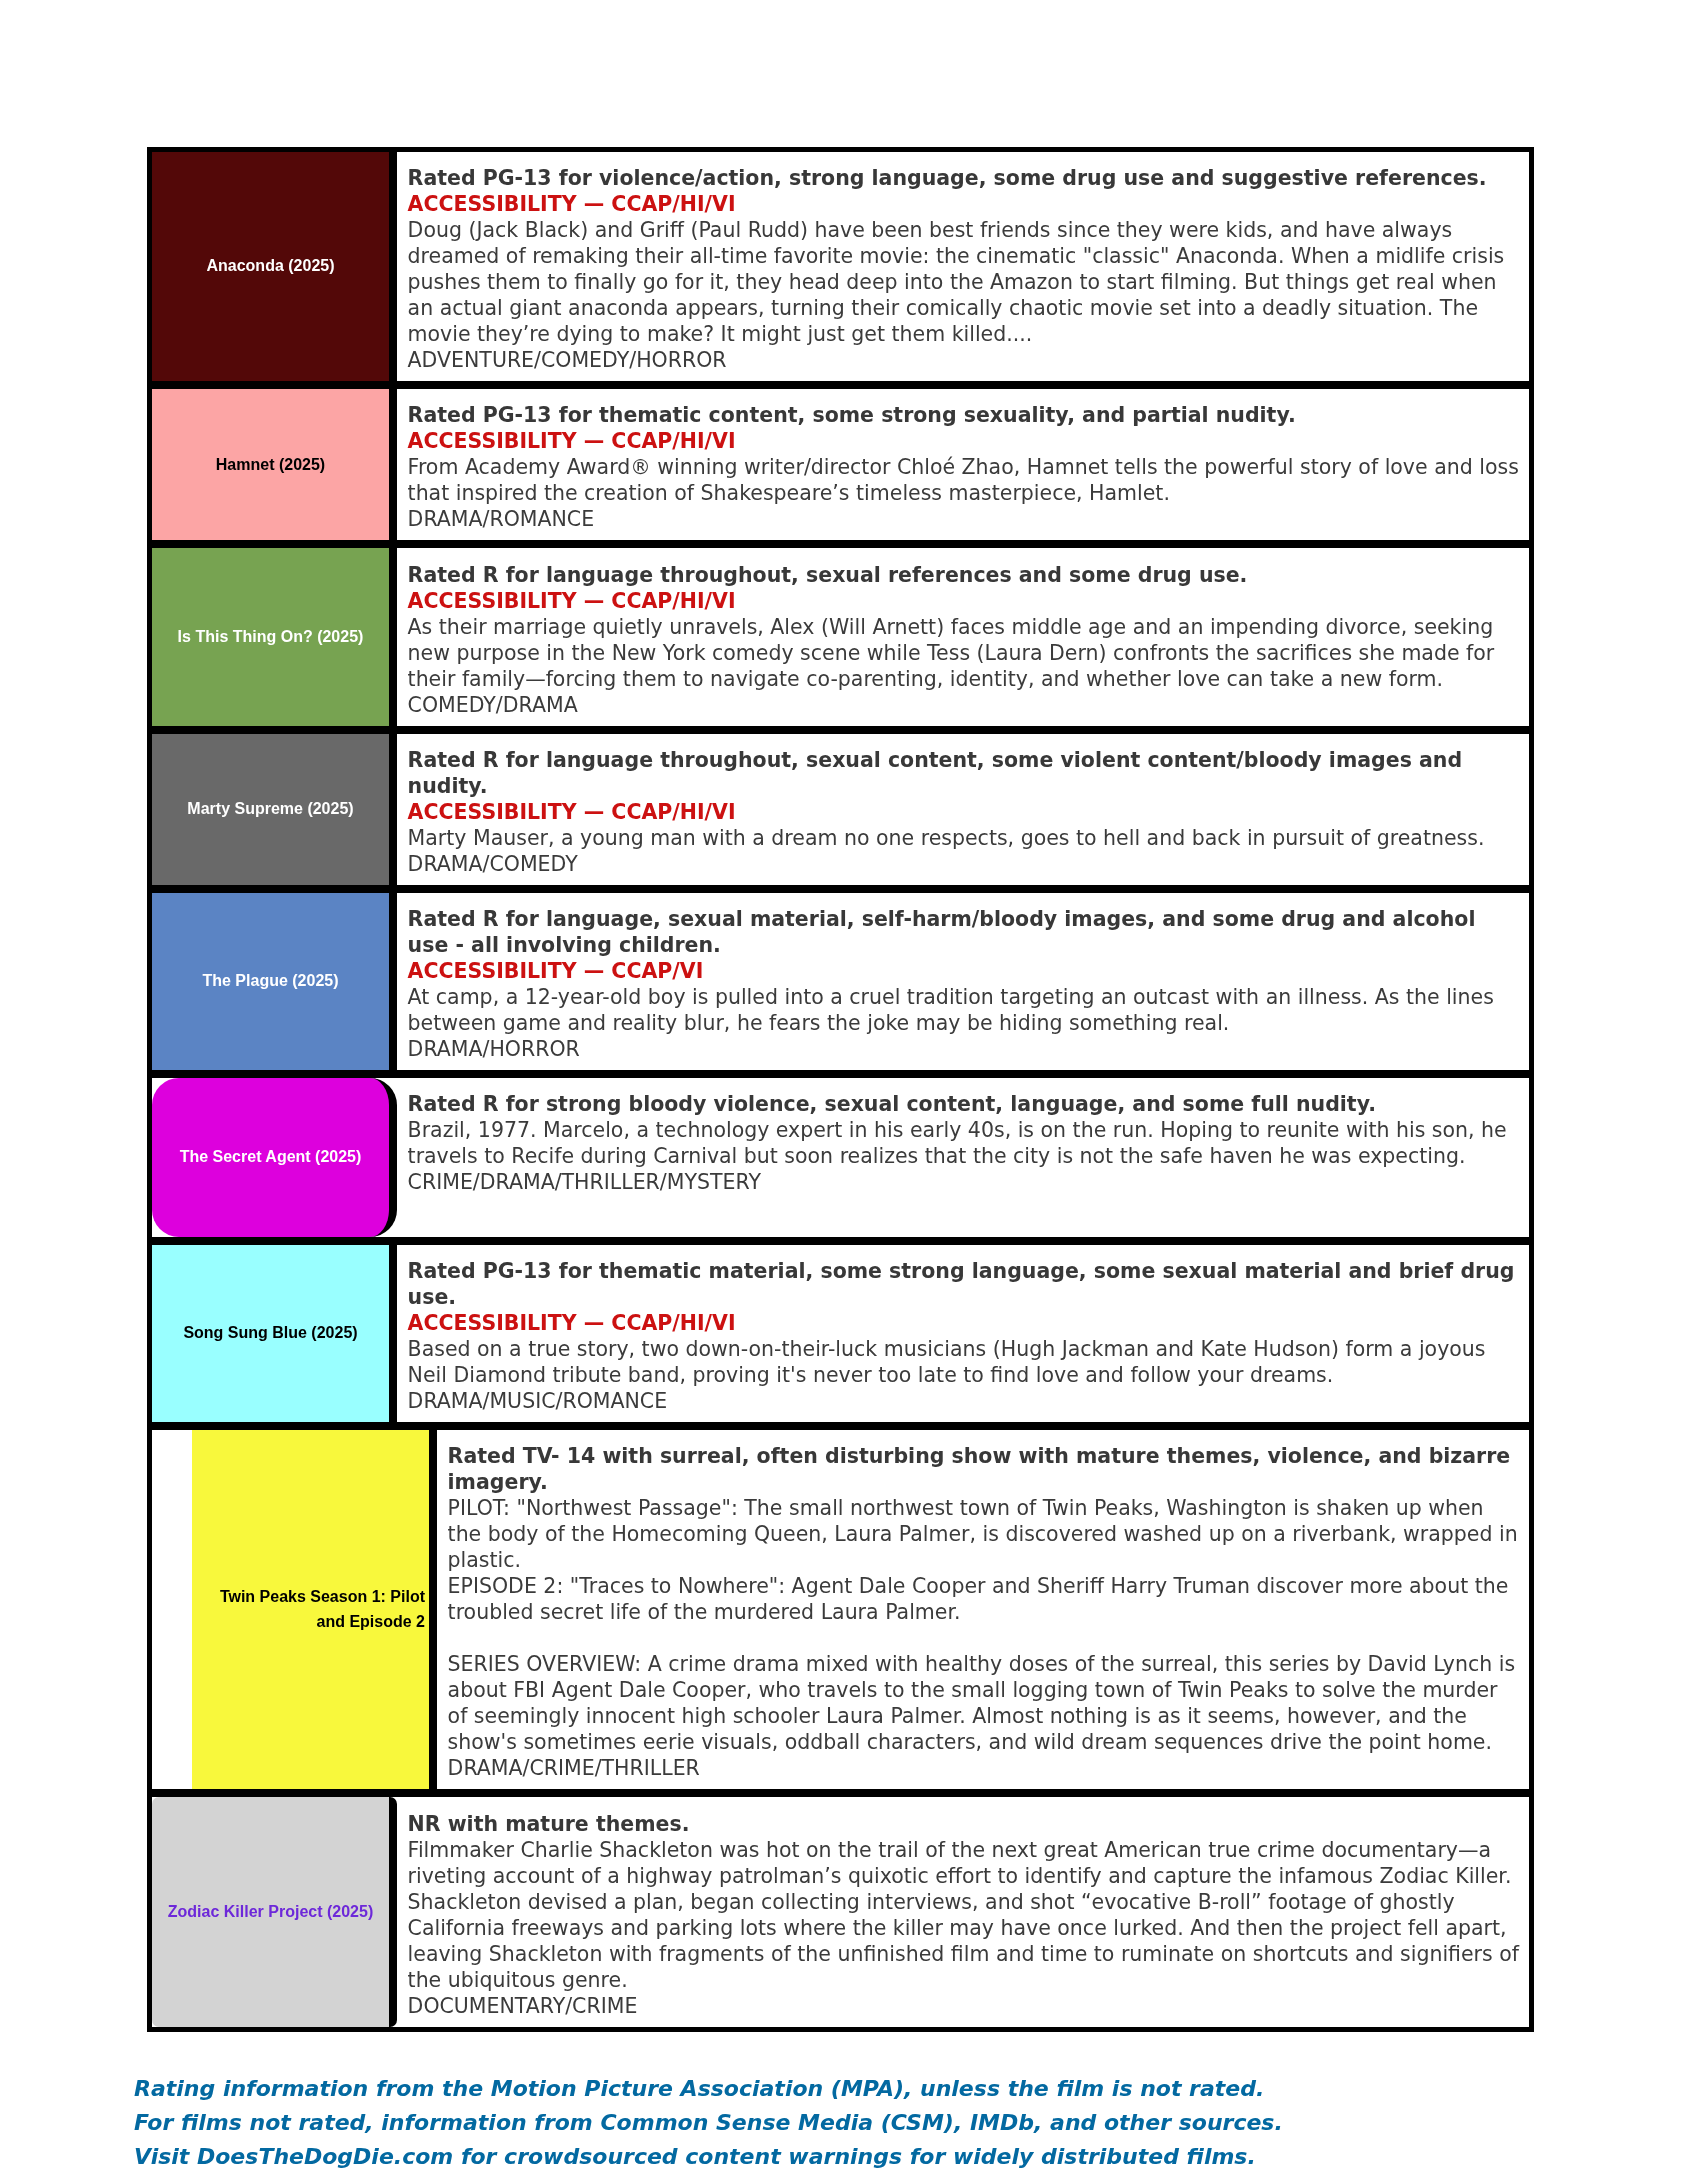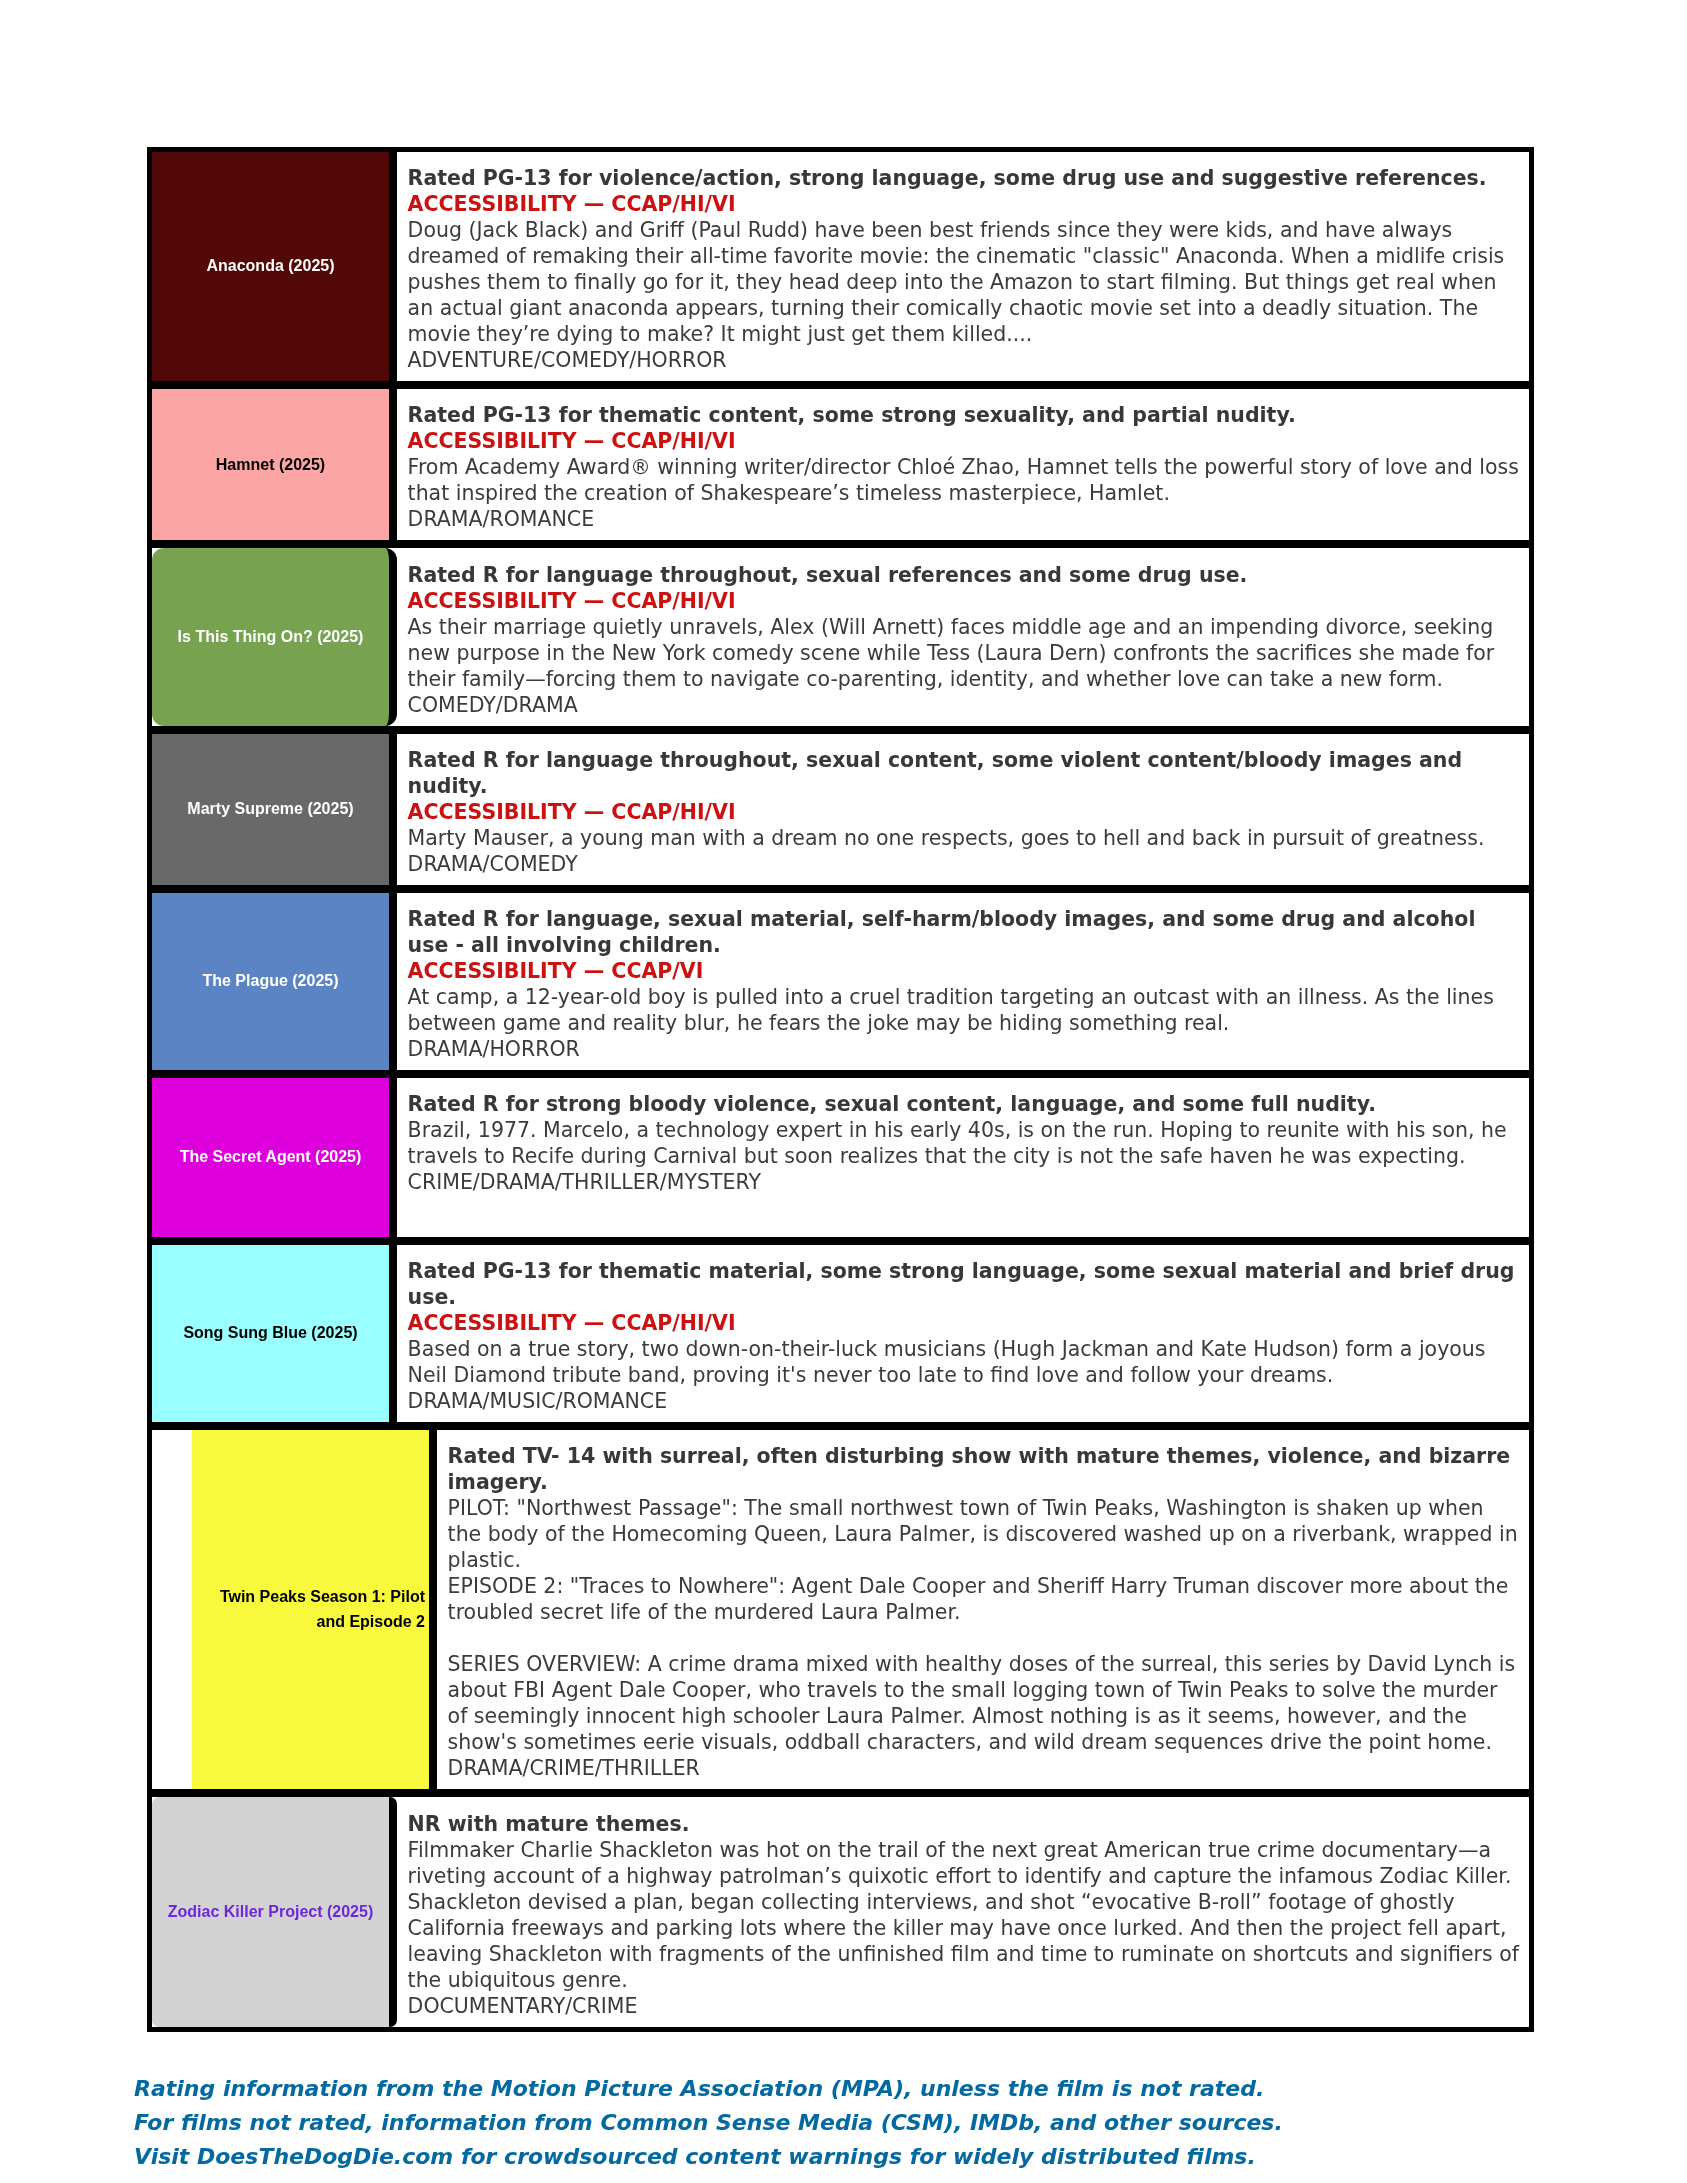--- a/index.html
+++ b/index.html
@@ -85,21 +85,21 @@
     <div class="desc-cell">
       <div class="rating-line">Rated PG-13 for thematic content, some strong sexuality, and partial nudity.</div>
       <div class="acc-line">ACCESSIBILITY — CCAP/HI/VI</div>
       <div class="paragraphs">
             <div class="para">From Academy Award® winning writer/director Chloé Zhao, Hamnet tells the powerful story of love and loss that inspired the creation of Shakespeare’s timeless masterpiece, Hamlet.</div>
           </div>
       <div class="genre-line">DRAMA/ROMANCE</div>
     </div>
   </div>
       <div class="row" style="min-height: 182px;">
-    <div class="title-cell" style="background: rgb(119, 163, 81); color: rgb(255, 255, 255); border-radius: 12px;">
+    <div class="title-cell" style="background: rgb(119, 163, 81); color: rgb(255, 255, 255);">
       <span class="title-text">Is This Thing On? (2025)</span>
     </div>
     <div class="desc-cell">
       <div class="rating-line">Rated R for language throughout, sexual references and some drug use.</div>
       <div class="acc-line">ACCESSIBILITY — CCAP/HI/VI</div>
       <div class="paragraphs">
             <div class="para">As their marriage quietly unravels, Alex (Will Arnett) faces middle age and an impending divorce, seeking new purpose in the New York comedy scene while Tess (Laura Dern) confronts the sacrifices she made for their family—forcing them to navigate co-parenting, identity, and whether love can take a new form.</div>
           </div>
       <div class="genre-line">COMEDY/DRAMA</div>
     </div>
@@ -124,21 +124,21 @@
     <div class="desc-cell">
       <div class="rating-line">Rated R for language, sexual material, self-harm/bloody images, and some drug and alcohol use - all involving children.</div>
       <div class="acc-line">ACCESSIBILITY — CCAP/VI</div>
       <div class="paragraphs">
             <div class="para">At camp, a 12-year-old boy is pulled into a cruel tradition targeting an outcast with an illness. As the lines between game and reality blur, he fears the joke may be hiding something real.</div>
           </div>
       <div class="genre-line">DRAMA/HORROR</div>
     </div>
   </div>
       <div class="row" style="min-height: 167px;">
-    <div class="title-cell" style="background: rgb(221, 0, 221); color: rgb(255, 255, 255);">
+    <div class="title-cell" style="background: rgb(221, 0, 221); color: rgb(255, 255, 255); border-radius: 27px;">
       <span class="title-text">The Secret Agent (2025)</span>
     </div>
     <div class="desc-cell">
       <div class="rating-line">Rated R for strong bloody violence, sexual content, language, and some full nudity.</div>
       <div class="paragraphs">
             <div class="para">Brazil, 1977. Marcelo, a technology expert in his early 40s, is on the run. Hoping to reunite with his son, he travels to Recife during Carnival but soon realizes that the city is not the safe haven he was expecting.</div>
           </div>
       <div class="genre-line">CRIME/DRAMA/THRILLER/MYSTERY</div>
     </div>
   </div>

